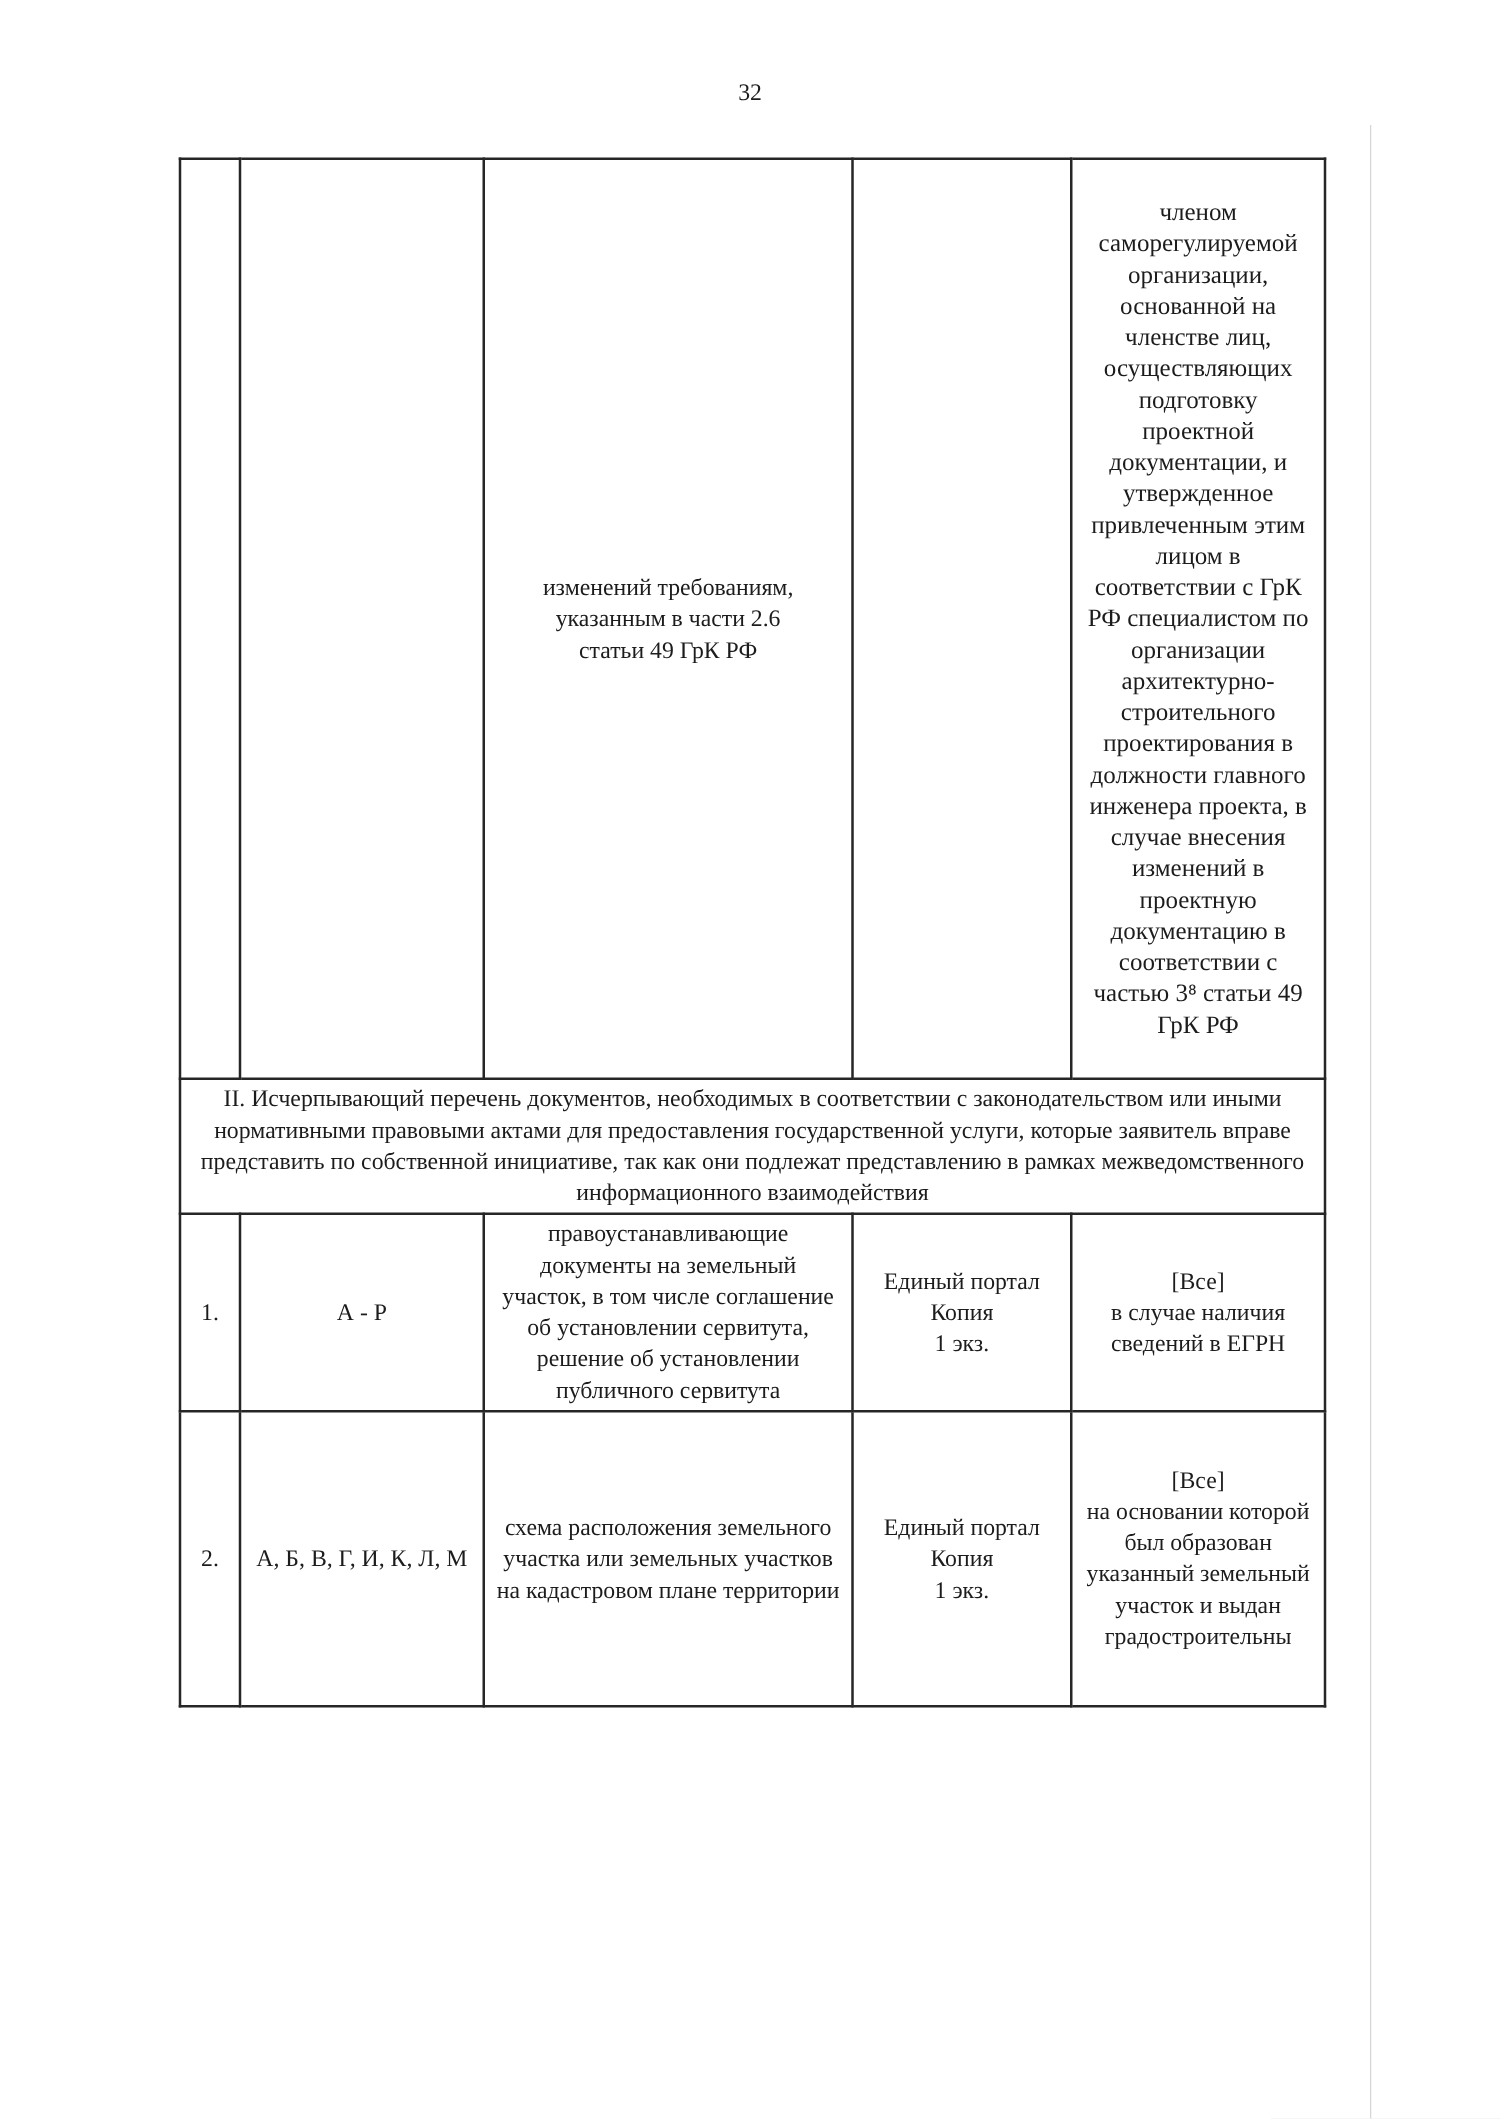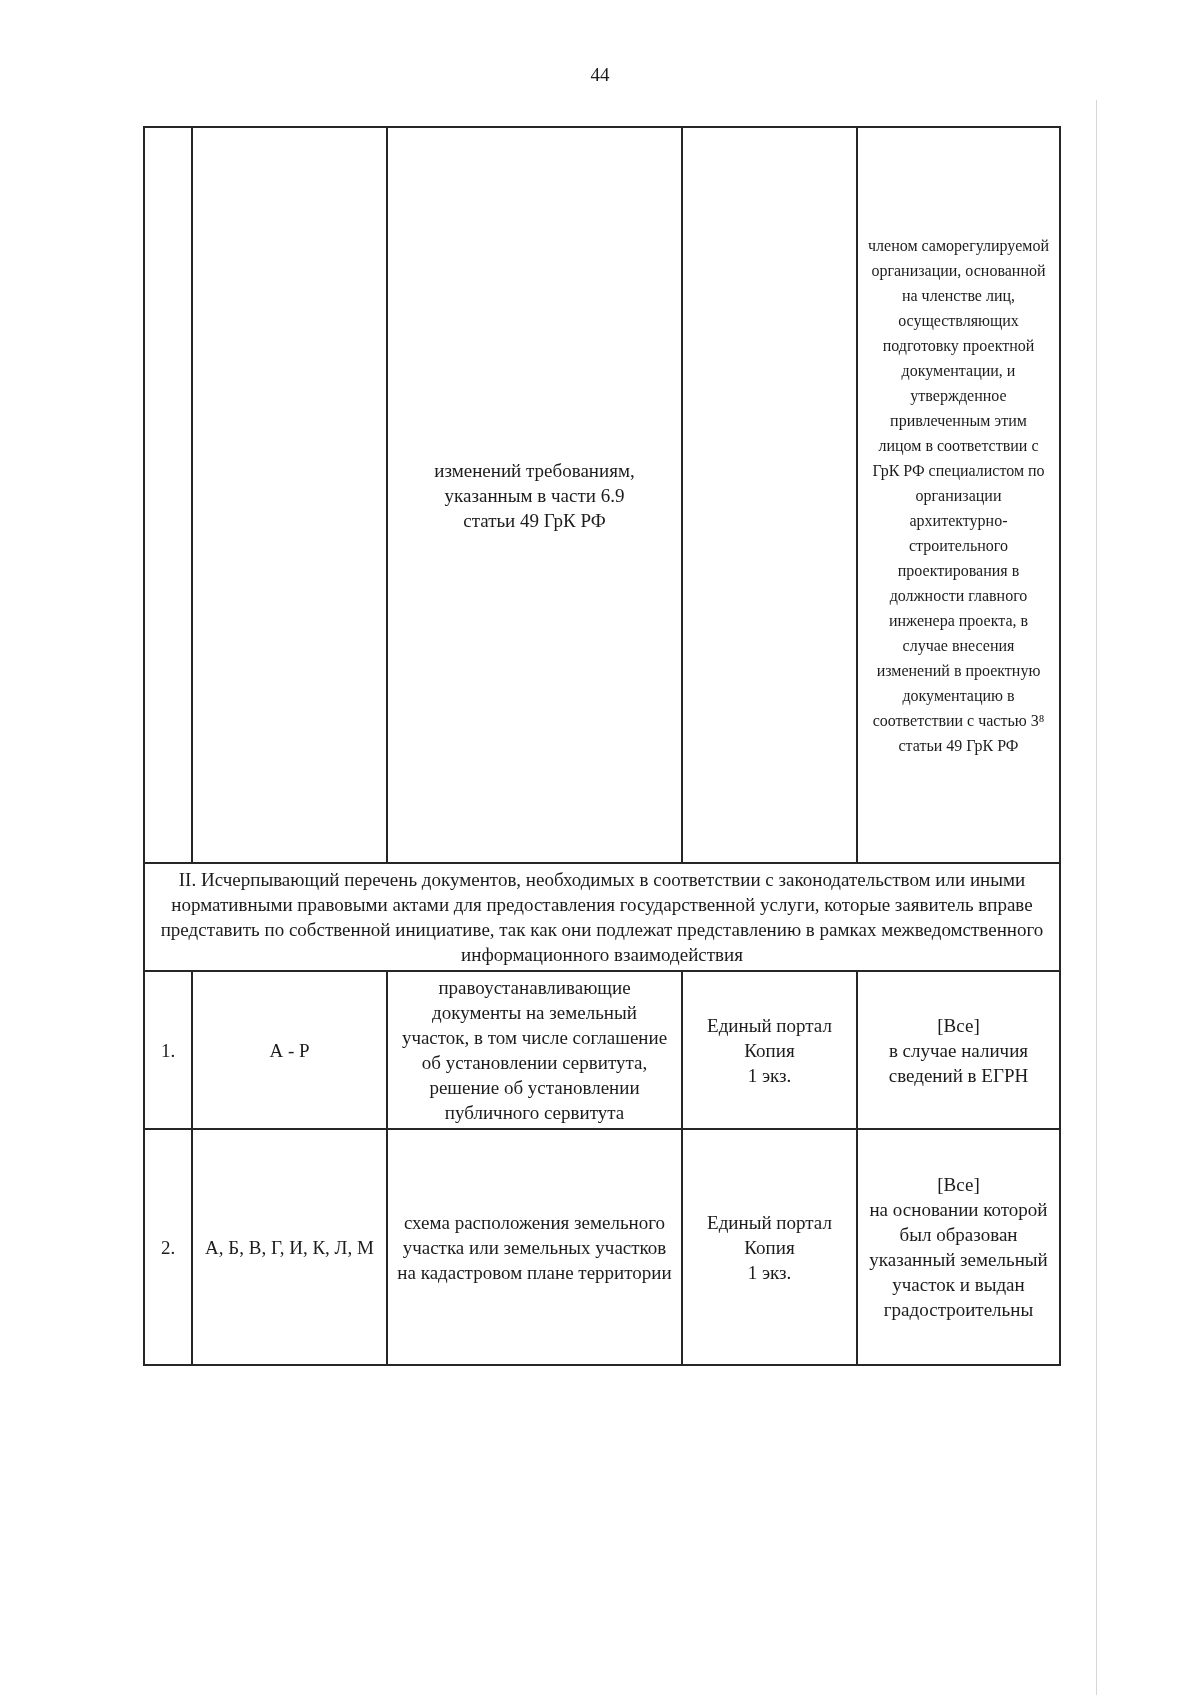--- a/index.html
+++ b/index.html
@@ -53,21 +53,21 @@
   .row-continued td { height: 736px; }
   .row-section td   { height: 100px; margin-top: 46px; }
   .row-r1 td        { height: 121px; }
   .row-r2 td        { height: 236px; }
 
   .cell-top {
     vertical-align: top;
     padding-top: 4px;
   }
   .cell-details {
-    font-size: 16px;
+    font-size: 20px;
     line-height: 25px;
     padding-left: 6px;
     padding-right: 6px;
   }
   .section-header {
     line-height: 26px;
     padding: 6px 16px;
     white-space: normal;
   }
   .scan-edge {
@@ -77,36 +77,36 @@
     bottom: 0;
     width: 1px;
     background: #d6d6d6;
   }
 </style>
 </head>
 <body>
 
 <div class="page">
 
-  <div class="page-number">44</div>
+  <div class="page-number">32</div>
 
   <table class="doc-table">
     <colgroup>
       <col class="col-num">
       <col class="col-letters">
       <col class="col-doc">
       <col class="col-src">
       <col class="col-note">
     </colgroup>
     <tbody>
       <tr class="row-continued">
         <td></td>
         <td></td>
         <td>изменений требованиям,
-указанным в части 6.9
+указанным в части 2.6
 статьи 49 ГрК РФ</td>
         <td></td>
         <td class="cell-top cell-details">членом саморегулируемой организации, основанной на членстве лиц, осуществляющих подготовку проектной документации, и утвержденное привлеченным этим лицом в соответствии с ГрК РФ специалистом по организации архитектурно-строительного проектирования в должности главного инженера проекта, в случае внесения изменений в проектную документацию в соответствии с частью 3⁸ статьи 49 ГрК РФ</td>
       </tr>
 
       <tr class="row-section">
         <td colspan="5" class="section-header">II. Исчерпывающий перечень документов, необходимых в соответствии с законодательством или иными нормативными правовыми актами для предоставления государственной услуги, которые заявитель вправе представить по собственной инициативе, так как они подлежат представлению в рамках межведомственного информационного взаимодействия</td>
       </tr>
 
       <tr class="row-r1">

